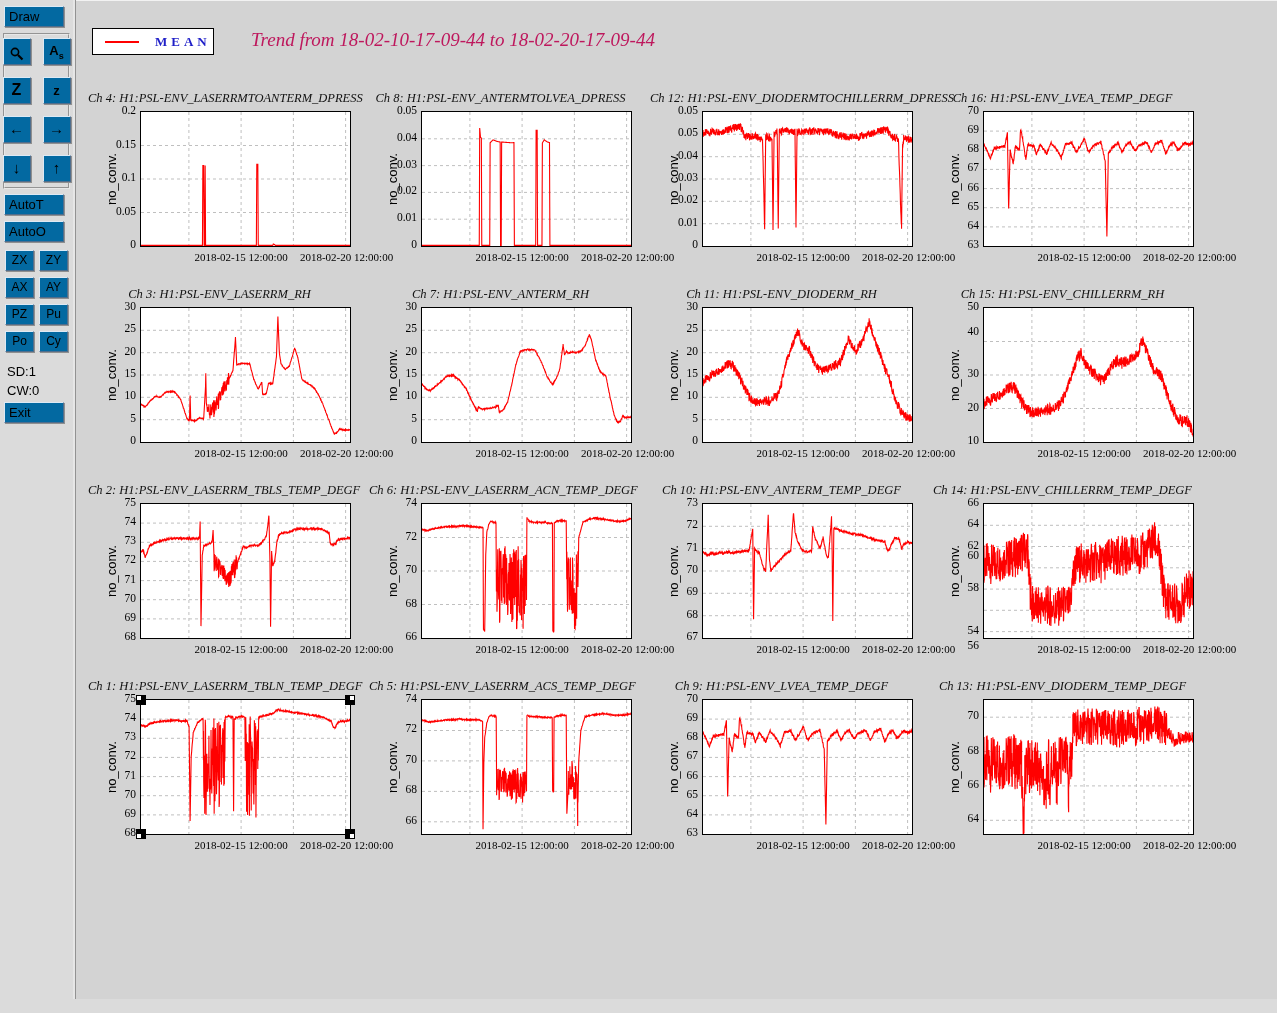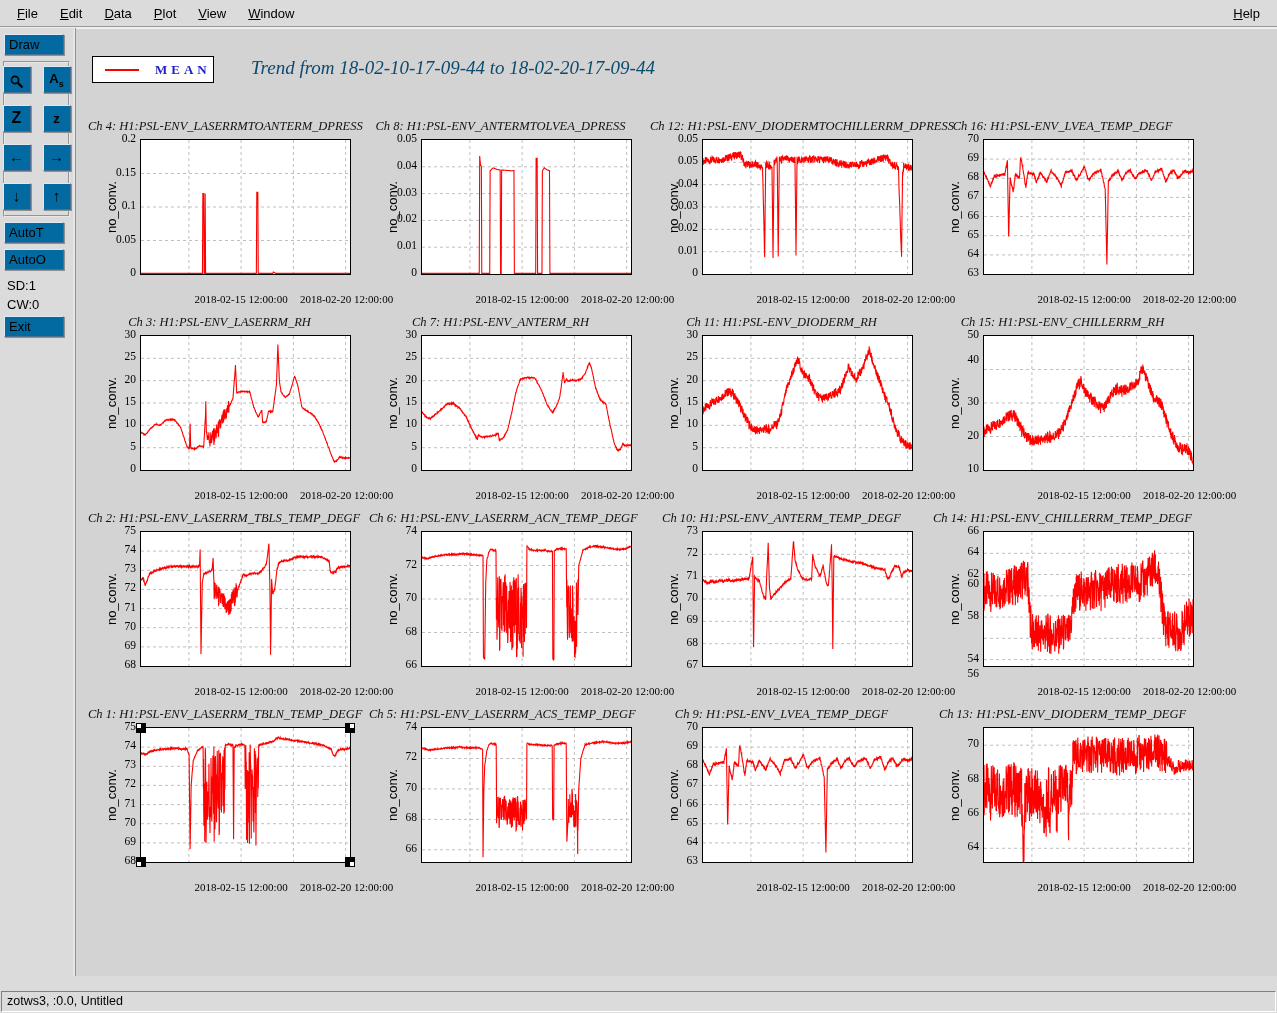--- a/index.html
+++ b/index.html
@@ -38,63 +38,53 @@
   .magnifier-svg { display:block; margin:4px auto 0 auto; }
 
   
   .canvas { flex:1; position:relative; background:#d3d3d3; border-top:1px solid #f2f2f2; overflow:hidden; }
   .legend { position:absolute; left:16px; top:27px; width:122px; height:27px; background:#fff;
             border:1px solid #000; display:flex; align-items:center; }
   .legend-line { display:inline-block; width:34px; height:0; border-top:2px solid #ff0000; margin-left:12px; }
   .legend-label { font-family:"Liberation Serif", serif; font-size:13px; color:#1f1fc8;
                   letter-spacing:4px; margin-left:16px; font-weight:bold; }
   .trend-title { position:absolute; left:175px; top:28px; font-family:"Liberation Serif", serif;
-                 font-style:italic; font-size:19px; color:#0c4a6e; }
+                 font-style:italic; font-size:19px; color:#be185d; }
 
   .plot-grid { position:absolute; left:12px; top:84px; display:grid;
                grid-template-columns:repeat(4,281px); grid-auto-rows:196px; }
   .cell { position:relative; padding-top:6px; }
   .ptitle { font-family:"Liberation Serif", serif; font-style:italic; font-size:12.5px; color:#111;
             text-align:center; white-space:nowrap; height:17px; margin-bottom:3px; width:263px; }
   .prow { display:flex; }
   .ylab-wrap { width:16px; height:136px; position:relative; }
   .ylab { position:absolute; left:-2px; top:50%; transform:translateY(-50%) rotate(-90deg);
           transform-origin:center; font-size:13px; color:#000; white-space:nowrap; }
   .yticks { width:36px; height:136px; position:relative; font-family:"Liberation Serif", serif; font-size:11.5px; }
   .ytick { position:absolute; right:4px; }
   .pbox { position:relative; width:211px; height:136px; background:#fff; border:1px solid #000; }
   .pbox svg { display:block; width:209px; height:134px; }
-  .xticks { position:relative; height:15px; font-family:"Liberation Serif", serif; font-size:11px; margin-top:18px; }
+  .xticks { position:relative; height:15px; font-family:"Liberation Serif", serif; font-size:11px; margin-top:4px; }
   .xtick { position:absolute; transform:translateX(-50%); white-space:nowrap; }
   .handle { position:absolute; width:10px; height:10px; background:#000; z-index:3; }
   .handle::after { content:""; position:absolute; width:4px; height:4px; background:#fff; }
   .h-tl { left:-5px; top:-5px; } .h-tl::after { left:1px; top:1px; }
   .h-tr { right:-5px; top:-5px; } .h-tr::after { right:1px; top:1px; }
   .h-bl { left:-5px; bottom:-5px; } .h-bl::after { left:1px; bottom:1px; }
   .h-br { right:-5px; bottom:-5px; } .h-br::after { right:1px; bottom:1px; }
 
   
   .bottomgap { height:14px; background:#dbdbdb; }
   .statusbar { height:23px; padding:1px 1px; background:#dbdbdb; }
   .status-field { height:21px; line-height:19px; font-size:12.5px; padding:0 5px; background:#dbdbdb; }
 </style>
 </head>
 <body>
 
 <div class="window">
-  <div class="menubar" id="menubar">
-      <span class="menu-item"><span class="ul">F</span>ile</span>
-      <span class="menu-item"><span class="ul">E</span>dit</span>
-      <span class="menu-item"><span class="ul">D</span>ata</span>
-      <span class="menu-item"><span class="ul">P</span>lot</span>
-      <span class="menu-item"><span class="ul">V</span>iew</span>
-      <span class="menu-item"><span class="ul">W</span>indow</span>
-      <span class="menu-spacer"></span>
-      <span class="menu-item"><span class="ul">H</span>elp</span>
-    </div>
 
 
   <div class="main">
     <div class="sidebar">
       <button class="btn btn-wide">Draw</button>
       <div class="icon-frame">
         <div class="icon-grid" id="icon-grid">
             <button class="btn icon-btn">
               <svg class="magnifier-svg" width="16" height="16" viewBox="0 0 16 16">
                 <circle cx="6" cy="6" r="3.6" fill="none" stroke="#000" stroke-width="1.6"></circle>
@@ -105,20 +95,30 @@
             <button class="btn icon-btn"><span style="font-size: 16px;">Z</span></button>
             <button class="btn icon-btn"><span style="font-size: 13px;">z</span></button>
             <button class="btn icon-btn"><span style="font-size: 15px;">←</span></button>
             <button class="btn icon-btn"><span style="font-size: 15px;">→</span></button>
             <button class="btn icon-btn"><span style="font-size: 15px;">↓</span></button>
             <button class="btn icon-btn"><span style="font-size: 15px;">↑</span></button>
           </div>
       </div>
       <button class="btn btn-wide">AutoT</button>
       <button class="btn btn-wide">AutoO</button>
+      <div class="pair-grid" id="pair-grid">
+          <button class="btn pair-btn">ZX</button>
+          <button class="btn pair-btn">ZY</button>
+          <button class="btn pair-btn">AX</button>
+          <button class="btn pair-btn">AY</button>
+          <button class="btn pair-btn">PZ</button>
+          <button class="btn pair-btn">Pu</button>
+          <button class="btn pair-btn">Po</button>
+          <button class="btn pair-btn">Cy</button>
+        </div>
       <div class="side-text">SD:1</div>
       <div class="side-text">CW:0</div>
       <button class="btn btn-wide">Exit</button>
     </div>
 
     <div class="canvas">
       <div class="legend">
         <span class="legend-line"></span>
         <span class="legend-label">MEAN</span>
       </div>
@@ -674,16 +674,13 @@
             <div class="xticks">
               <span class="xtick" style="left: 153.069px;">2018-02-15 12:00:00</span>
               <span class="xtick" style="left: 258.569px;">2018-02-20 12:00:00</span>
             </div>
           </div>
         </div>
     </div>
   </div>
 
   <div class="bottomgap"></div>
-  <div class="statusbar">
-    <div class="status-field sunken">zotws3, :0.0, Untitled</div>
-  </div>
 </div>
 
 </body></html>

